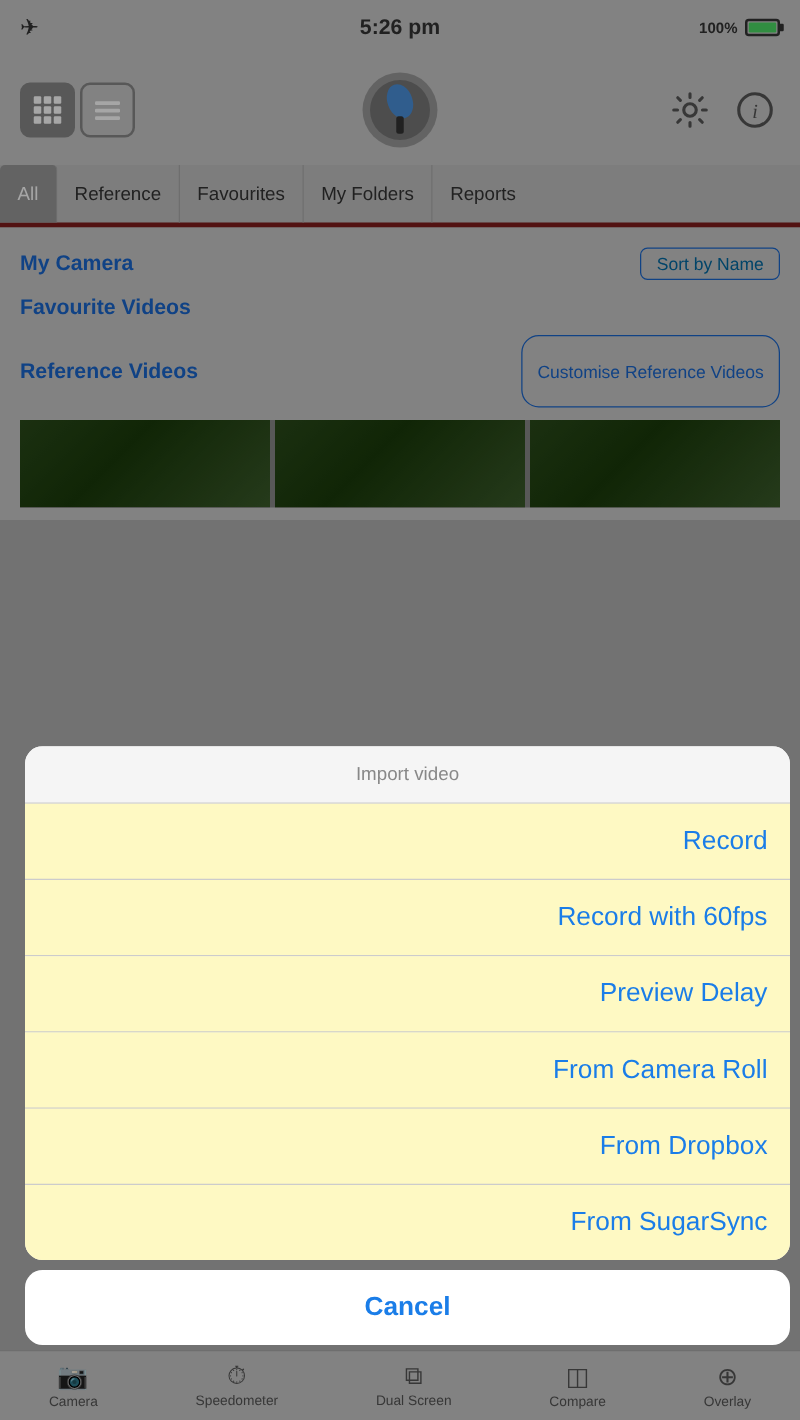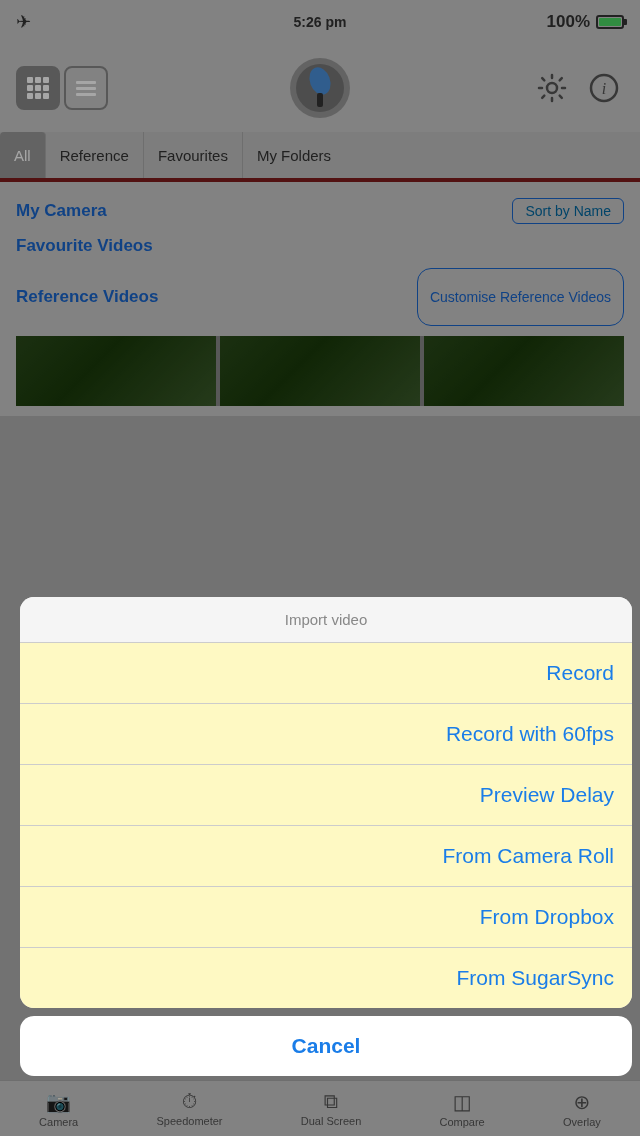--- a/index.html
+++ b/index.html
@@ -27,29 +27,29 @@
     .status-left {
       display: flex;
       align-items: center;
       gap: 6px;
     }
     .airplane-icon { font-size: 18px; color: #333; }
     .status-time {
       position: absolute;
       left: 50%;
       transform: translateX(-50%);
-      font-size: 14px;
+      font-size: 17px;
       font-weight: 600;
       color: #333;
     }
     .status-right {
       display: flex;
       align-items: center;
       gap: 6px;
-      font-size: 17px;
+      font-size: 12px;
       color: #333;
       font-weight: 600;
     }
     .battery-container {
       display: flex;
       align-items: center;
       gap: 2px;
     }
     .battery-icon {
       width: 28px;
@@ -396,20 +396,23 @@
   </div>
   <div class="tab-item">
     <span>Reference</span>
   </div>
   <div class="tab-item">
     <span>Favourites</span>
   </div>
   <div class="tab-item">
     <span>My Folders</span>
   </div>
+  <div class="tab-item">
+    <span>Reports</span>
+  </div>
 </div>
 
 <div class="content-area">
   <div class="section-row">
     <span class="section-label">My Camera</span>
     <button class="sort-btn">Sort by Name</button>
   </div>
   <div class="section-row">
     <span class="section-label">Favourite Videos</span>
   </div>

